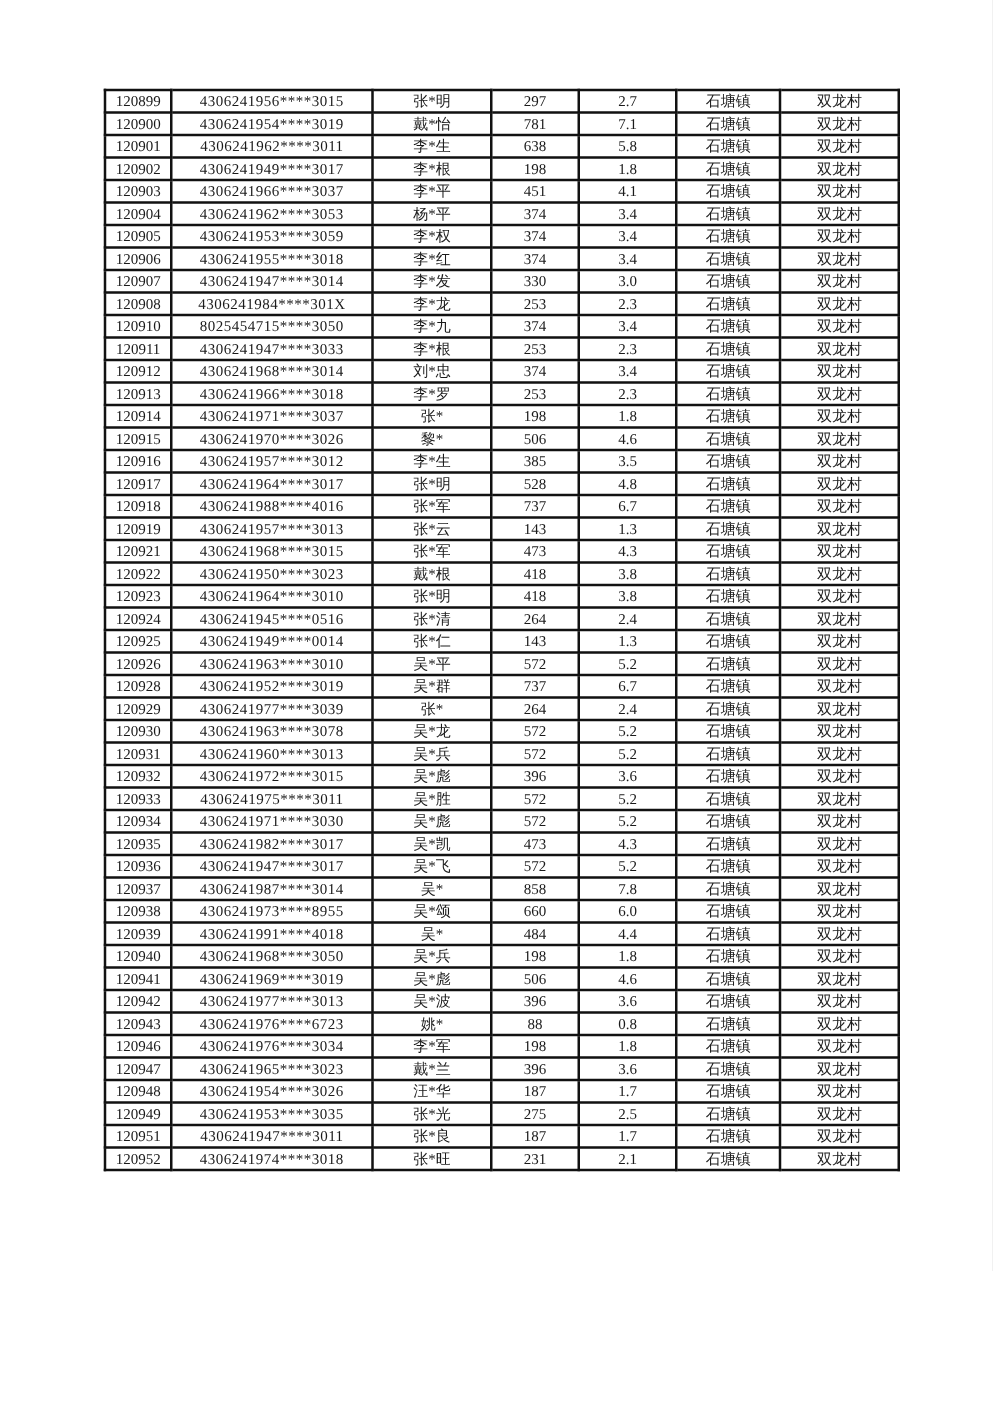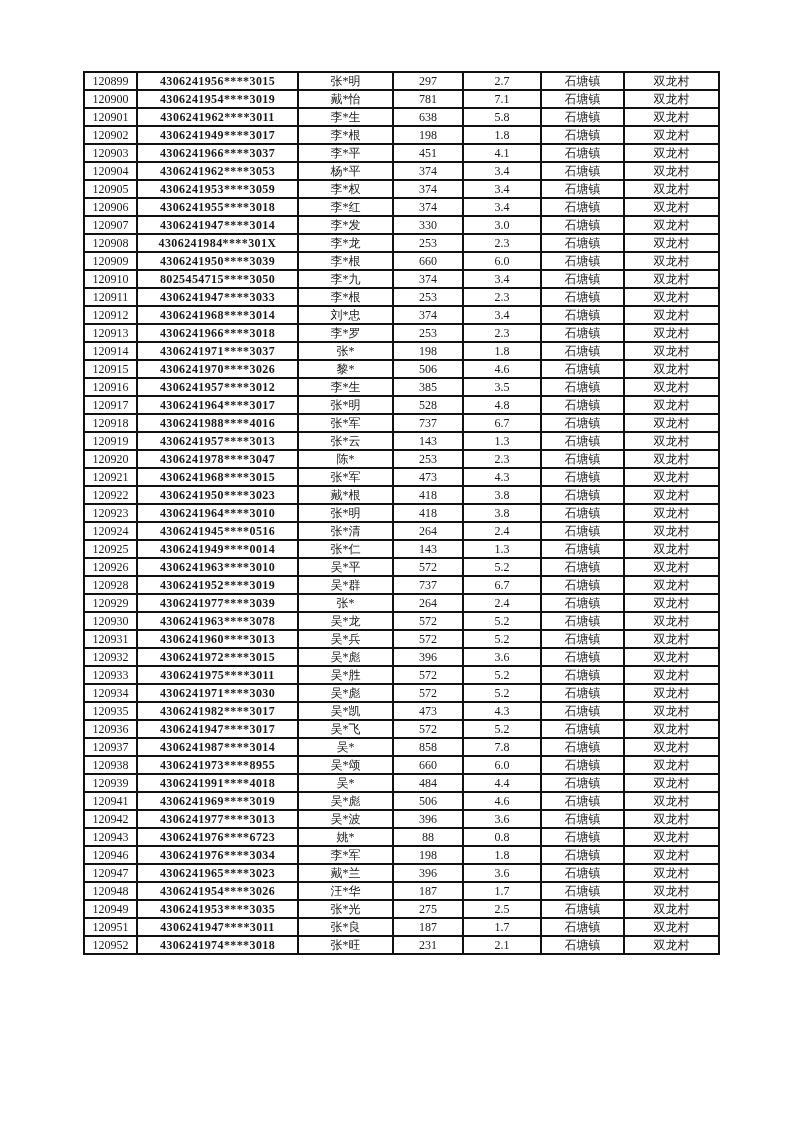--- a/index.html
+++ b/index.html
@@ -31,21 +31,20 @@
     text-align: center;
     vertical-align: middle;
     font-size: 12px;
     line-height: 16px;
     color: #1a1a1a;
     white-space: nowrap;
     overflow: hidden;
   }
   table.roster td.col-id {
     letter-spacing: 0.4px;
-    font-weight: bold;
   }
   col.c-seq     { width: 53px; }
   col.c-id      { width: 161px; }
   col.c-name    { width: 95px; }
   col.c-amount  { width: 70px; }
   col.c-area    { width: 78px; }
   col.c-town    { width: 83px; }
   col.c-village { width: 95px; }
 </style>
 </head>
@@ -147,29 +146,20 @@
         <tr>
           <td class="col-seq">120908</td>
           <td class="col-id">4306241984****301X</td>
           <td class="col-name">李*龙</td>
           <td class="col-amount">253</td>
           <td class="col-area">2.3</td>
           <td class="col-town">石塘镇</td>
           <td class="col-village">双龙村</td>
         </tr>
         <tr>
-          <td class="col-seq">120909</td>
-          <td class="col-id">4306241950****3039</td>
-          <td class="col-name">李*根</td>
-          <td class="col-amount">660</td>
-          <td class="col-area">6.0</td>
-          <td class="col-town">石塘镇</td>
-          <td class="col-village">双龙村</td>
-        </tr>
-        <tr>
           <td class="col-seq">120910</td>
           <td class="col-id">8025454715****3050</td>
           <td class="col-name">李*九</td>
           <td class="col-amount">374</td>
           <td class="col-area">3.4</td>
           <td class="col-town">石塘镇</td>
           <td class="col-village">双龙村</td>
         </tr>
         <tr>
           <td class="col-seq">120911</td>
@@ -246,29 +236,20 @@
         <tr>
           <td class="col-seq">120919</td>
           <td class="col-id">4306241957****3013</td>
           <td class="col-name">张*云</td>
           <td class="col-amount">143</td>
           <td class="col-area">1.3</td>
           <td class="col-town">石塘镇</td>
           <td class="col-village">双龙村</td>
         </tr>
         <tr>
-          <td class="col-seq">120920</td>
-          <td class="col-id">4306241978****3047</td>
-          <td class="col-name">陈*</td>
-          <td class="col-amount">253</td>
-          <td class="col-area">2.3</td>
-          <td class="col-town">石塘镇</td>
-          <td class="col-village">双龙村</td>
-        </tr>
-        <tr>
           <td class="col-seq">120921</td>
           <td class="col-id">4306241968****3015</td>
           <td class="col-name">张*军</td>
           <td class="col-amount">473</td>
           <td class="col-area">4.3</td>
           <td class="col-town">石塘镇</td>
           <td class="col-village">双龙村</td>
         </tr>
         <tr>
           <td class="col-seq">120922</td>
@@ -417,20 +398,29 @@
         <tr>
           <td class="col-seq">120939</td>
           <td class="col-id">4306241991****4018</td>
           <td class="col-name">吴*</td>
           <td class="col-amount">484</td>
           <td class="col-area">4.4</td>
           <td class="col-town">石塘镇</td>
           <td class="col-village">双龙村</td>
         </tr>
         <tr>
+          <td class="col-seq">120940</td>
+          <td class="col-id">4306241968****3050</td>
+          <td class="col-name">吴*兵</td>
+          <td class="col-amount">198</td>
+          <td class="col-area">1.8</td>
+          <td class="col-town">石塘镇</td>
+          <td class="col-village">双龙村</td>
+        </tr>
+        <tr>
           <td class="col-seq">120941</td>
           <td class="col-id">4306241969****3019</td>
           <td class="col-name">吴*彪</td>
           <td class="col-amount">506</td>
           <td class="col-area">4.6</td>
           <td class="col-town">石塘镇</td>
           <td class="col-village">双龙村</td>
         </tr>
         <tr>
           <td class="col-seq">120942</td>

